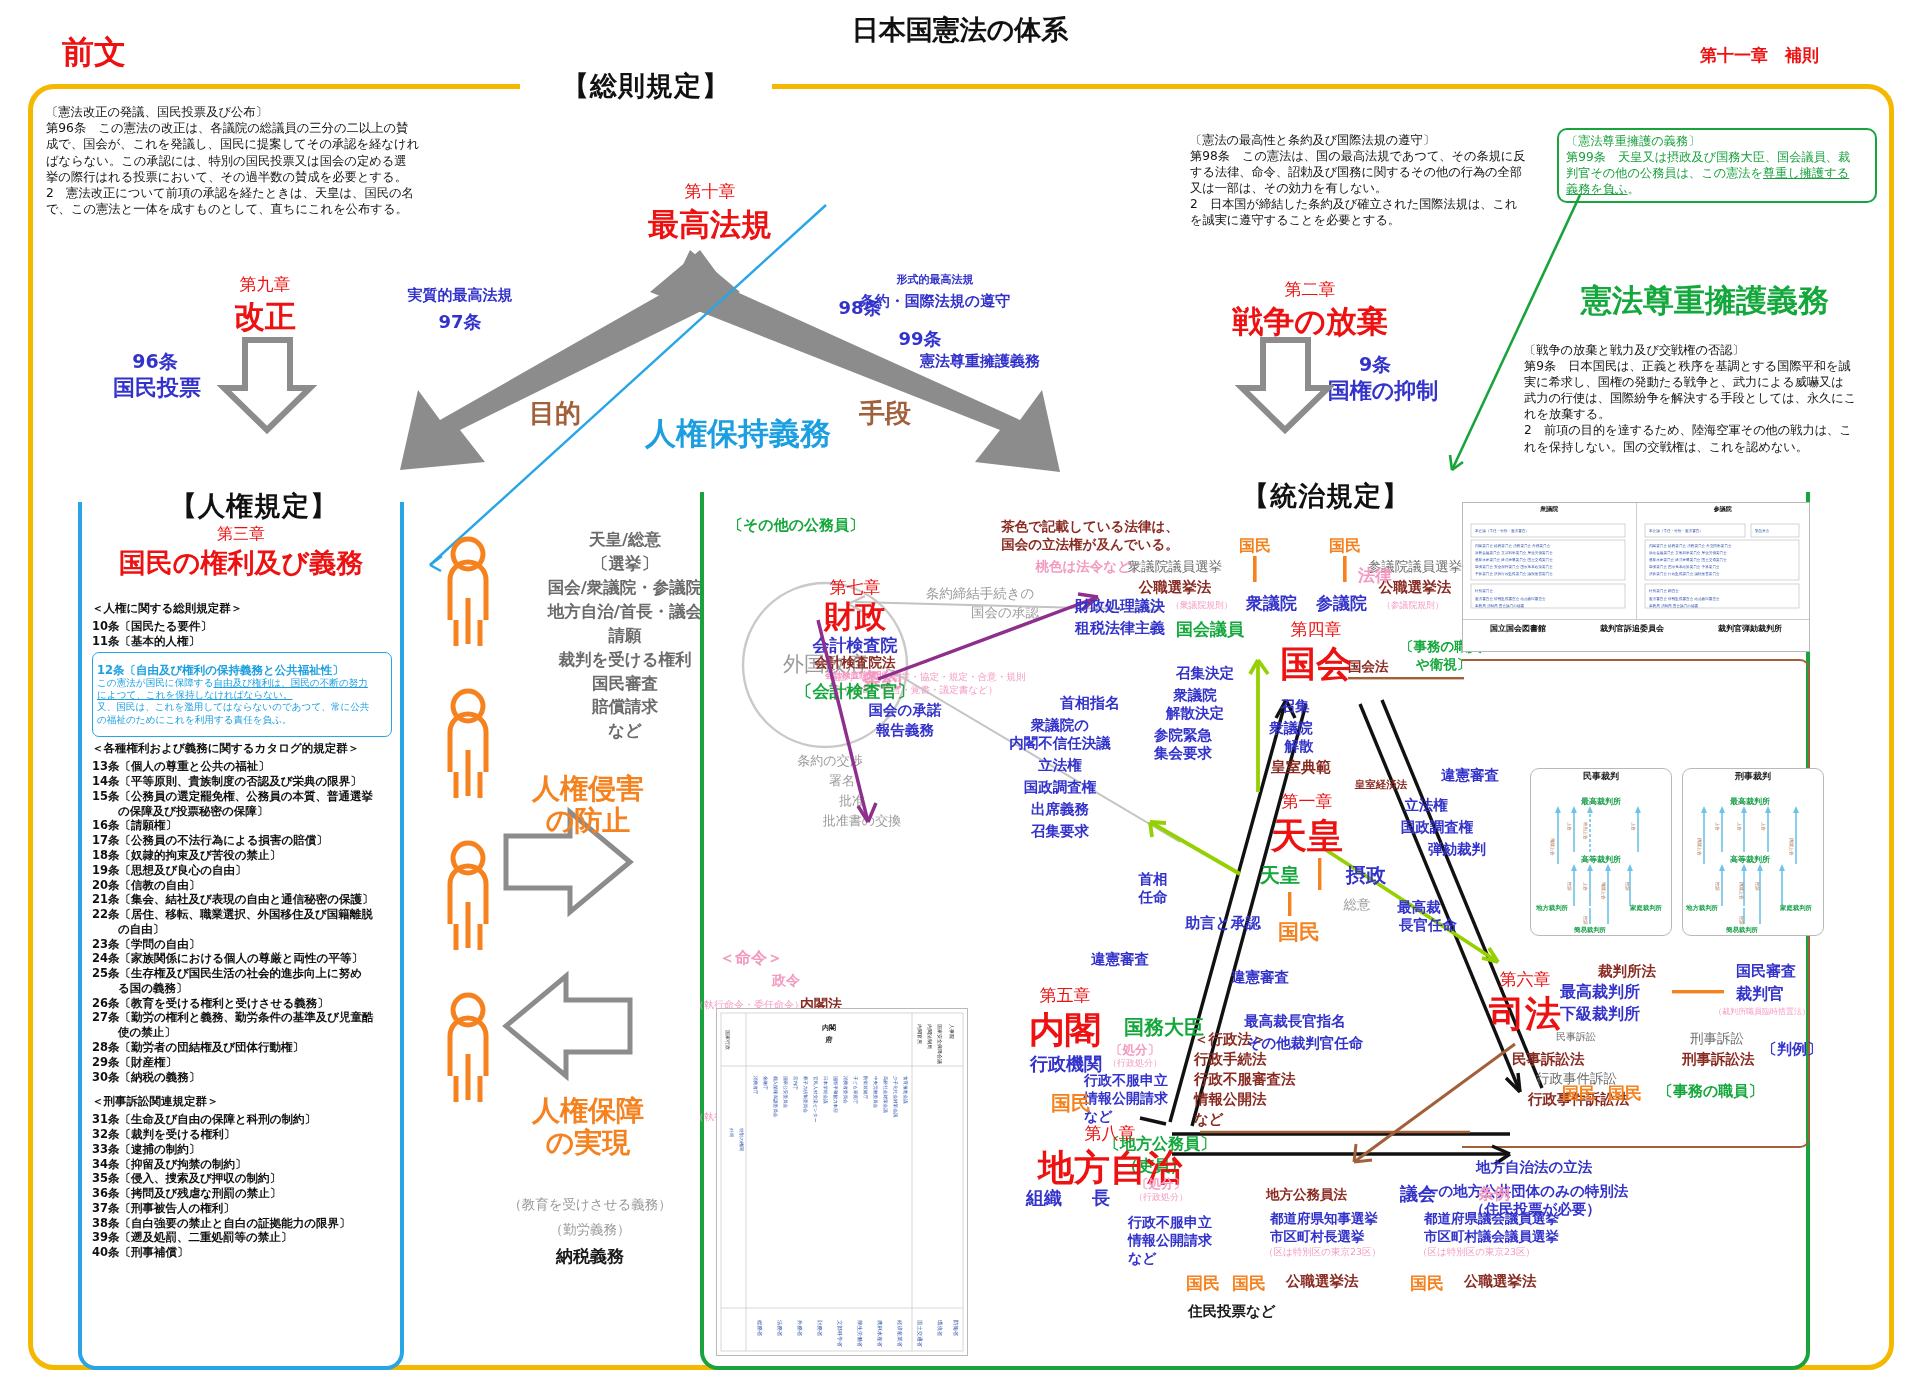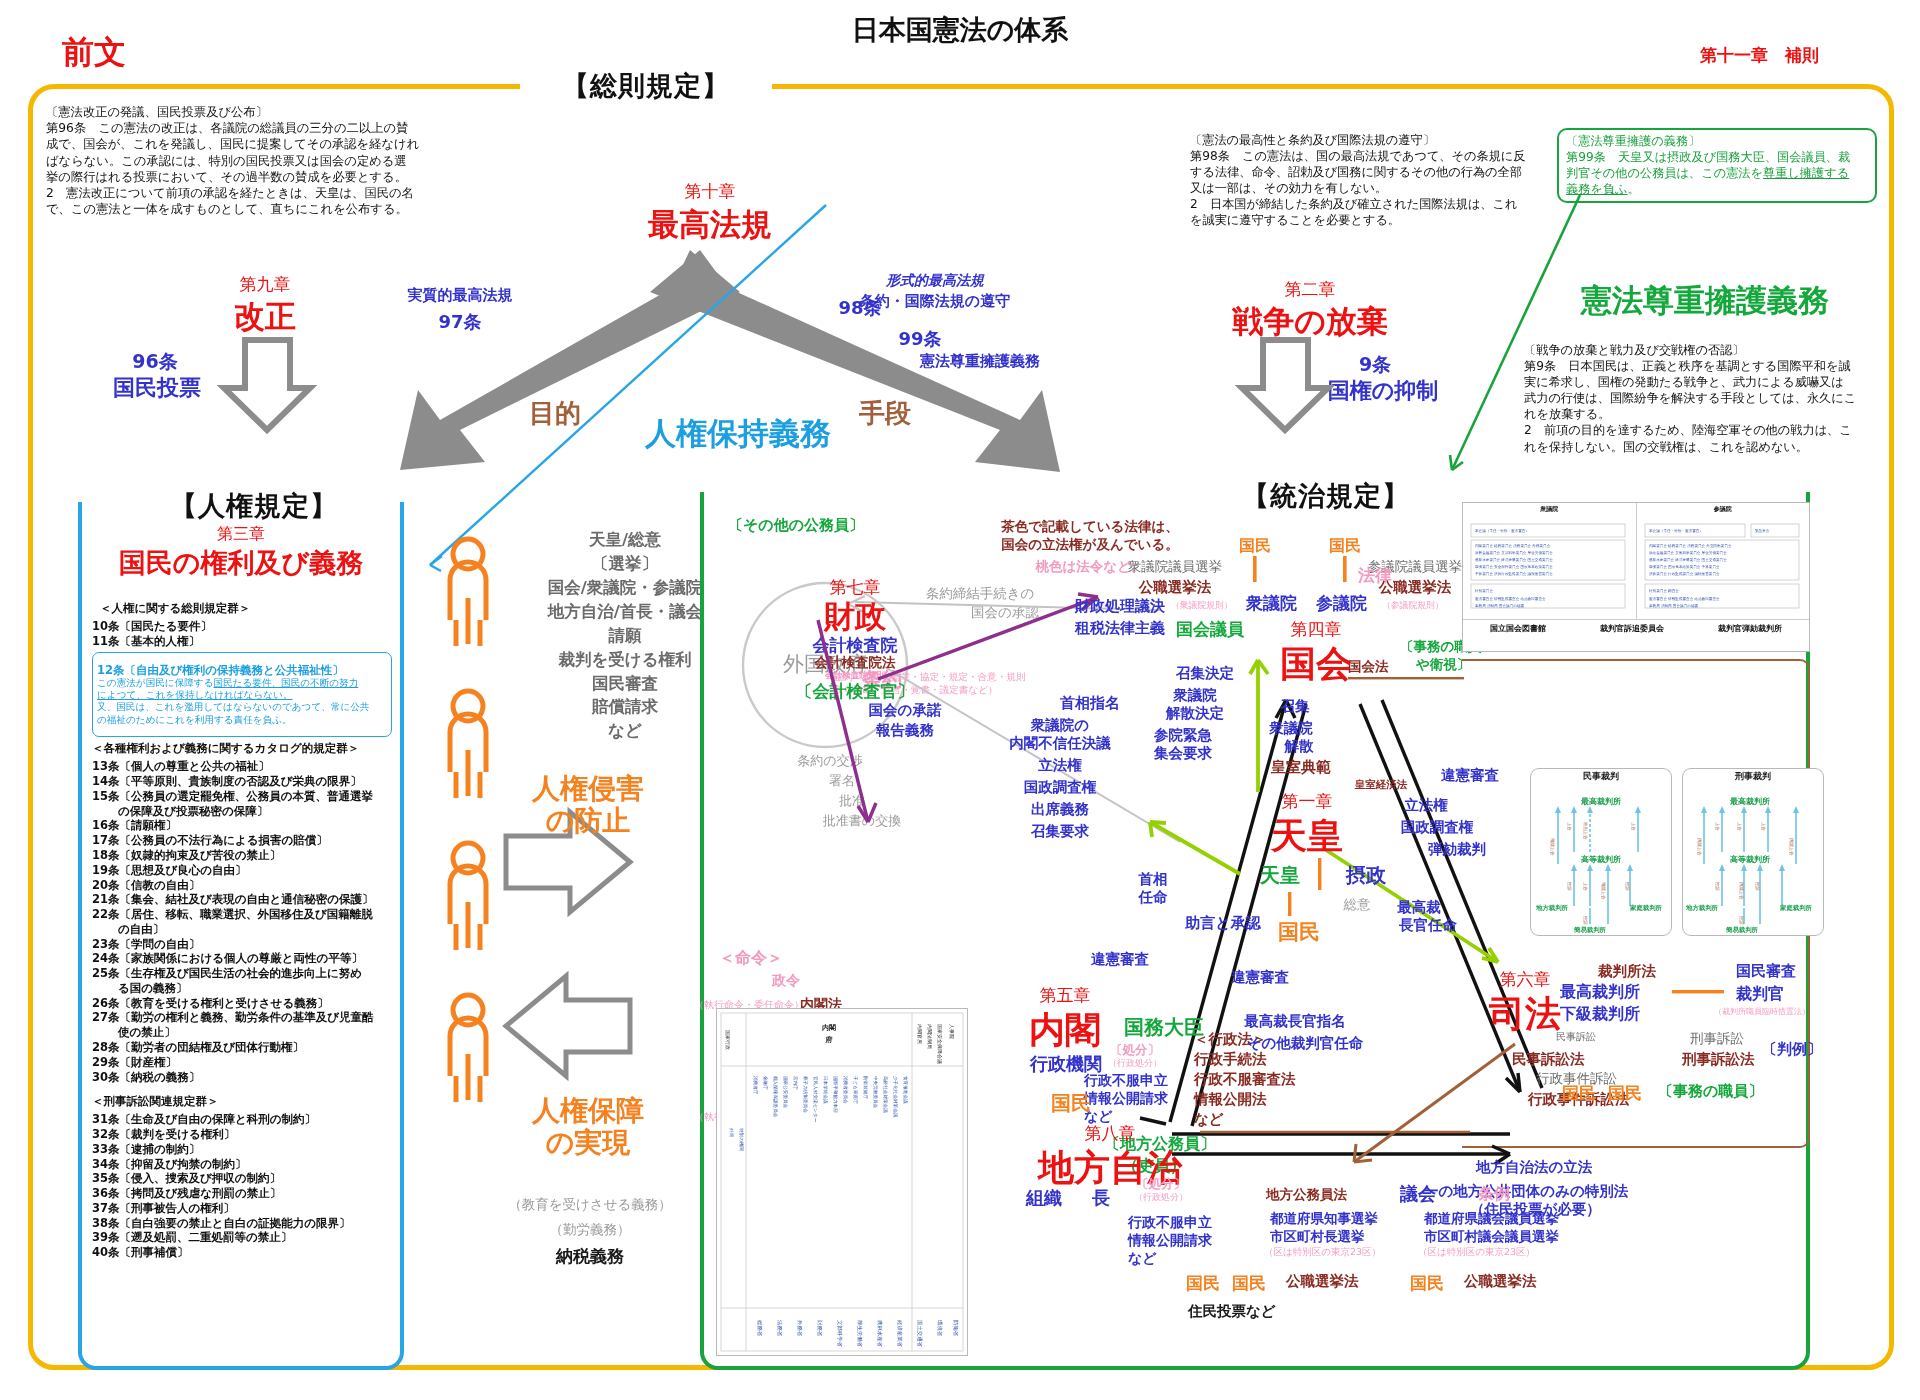--- a/index.html
+++ b/index.html
@@ -53,21 +53,21 @@
   
   .sect-title{font-weight:bold;letter-spacing:1px;color:#111;background:#fff;padding:0 6px;}
 
   
   #hr-panel{
     left:78px;top:502px;width:326px;height:868px;
     border:4px solid #27a5e5;border-top:none;border-radius:0 0 18px 18px;
     box-sizing:border-box;background:#fff;
   }
   #hr-panel-toprule-l,#hr-panel-toprule-r{height:4px;background:#27a5e5;}
-  .hr-head{font-size:11.5px;font-weight:bold;color:#111;margin:7px 0 3px 8px;}
+  .hr-head{font-size:11.5px;font-weight:bold;color:#111;margin:7px 0 3px 0;}
   .hr-item{font-size:11.5px;font-weight:bold;color:#111;line-height:1.285;}
   .hr-item .ind{padding-left:26px;display:block;}
 
   #art12box{
     box-sizing:border-box;border:1.6px solid #27a5e5;border-radius:7px;
     padding:10px 4px;margin:3px 0 4px 0;
   }
   #art12box .t{font-size:11.5px;font-weight:bold;color:#1b9fe0;line-height:1.22;}
   #art12box .b{font-size:9.6px;color:#1b9fe0;line-height:1.30;}
   .u{text-decoration:underline;}
@@ -168,21 +168,21 @@
 
   <div class="abs ctr nw c-red" style="left:195px;top:273px;width:140px;font-size:17px;">第九章</div>
   <div class="abs ctr nw c-red bold" style="left:195px;top:296px;width:140px;font-size:31px;">改正</div>
 
   <div class="abs ctr nw c-red" style="left:1220px;top:278px;width:180px;font-size:17px;">第二章</div>
   <div class="abs ctr nw c-red bold" style="left:1195px;top:301px;width:230px;font-size:31px;">戦争の放棄</div>
 
   <div class="abs ctr nw bold c-blue" style="left:380px;top:286px;width:160px;font-size:15px;">実質的最高法規</div>
   <div class="abs ctr nw bold c-blue" style="left:420px;top:310px;width:80px;font-size:18px;">97条</div>
 
-  <div class="abs ctr nw bold c-blue" style="left:835px;top:272px;width:200px;font-size:14px;font-style:italic;">形式的最高法規</div>
+  <div class="abs ctr nw bold c-blue" style="left:835px;top:272px;width:200px;font-size:11px;">形式的最高法規</div>
   <div class="abs ctr nw bold c-blue" style="left:835px;top:292px;width:200px;font-size:15px;">条約・国際法規の遵守</div>
   <div class="abs ctr nw bold c-blue" style="left:820px;top:296px;width:80px;font-size:18px;">98条</div>
   <div class="abs ctr nw bold c-blue" style="left:880px;top:327px;width:80px;font-size:18px;">99条</div>
   <div class="abs ctr nw bold c-blue" style="left:880px;top:352px;width:200px;font-size:15px;">憲法尊重擁護義務</div>
 
   <div class="abs ctr nw bold c-brown2" style="left:500px;top:396px;width:110px;font-size:26px;">目的</div>
   <div class="abs ctr nw bold c-brown2" style="left:830px;top:396px;width:110px;font-size:26px;">手段</div>
 
   <div class="abs ctr nw bold c-cyan" style="left:588px;top:413px;width:300px;font-size:31px;">人権保持義務</div>
 
@@ -234,21 +234,21 @@
   <div class="abs ctr nw c-red" style="left:78px;top:524px;width:326px;font-size:16px;">第三章</div>
   <div class="abs ctr nw c-red bold" style="left:78px;top:545px;width:326px;font-size:27px;">国民の権利及び義務</div>
 
   <div class="abs" style="left:92px;top:594px;width:300px;">
     <div class="hr-head">＜人権に関する総則規定群＞</div>
     <div class="hr-item">10条〔国民たる要件〕</div>
     <div class="hr-item">11条〔基本的人権〕</div>
 
     <div id="art12box">
       <div class="t">12条〔自由及び権利の保持義務と公共福祉性〕</div>
-      <div class="b"><span>この憲法が国民に保障する</span><span class="u">国民たる要件、国民の不断の努力</span></div>
+      <div class="b"><span>この憲法が国民に保障する</span><span class="u">自由及び権利は、国民の不断の努力</span></div>
       <div class="b u">によつて、これを保持しなければならない。</div>
       <div class="b">又、国民は、これを濫用してはならないのであつて、常に公共</div>
       <div class="b">の福祉のためにこれを利用する責任を負ふ。</div>
     </div>
 
     <div class="hr-head" style="margin:2px 0 3px 0;">＜各種権利および義務に関するカタログ的規定群＞</div>
     <div id="hr-group2">
         <div class="hr-item">13条〔個人の尊重と公共の福祉〕</div>
         <div class="hr-item">14条〔平等原則、貴族制度の否認及び栄典の限界〕</div>
         <div class="hr-item">15条〔公務員の選定罷免権、公務員の本質、普通選挙</div>

